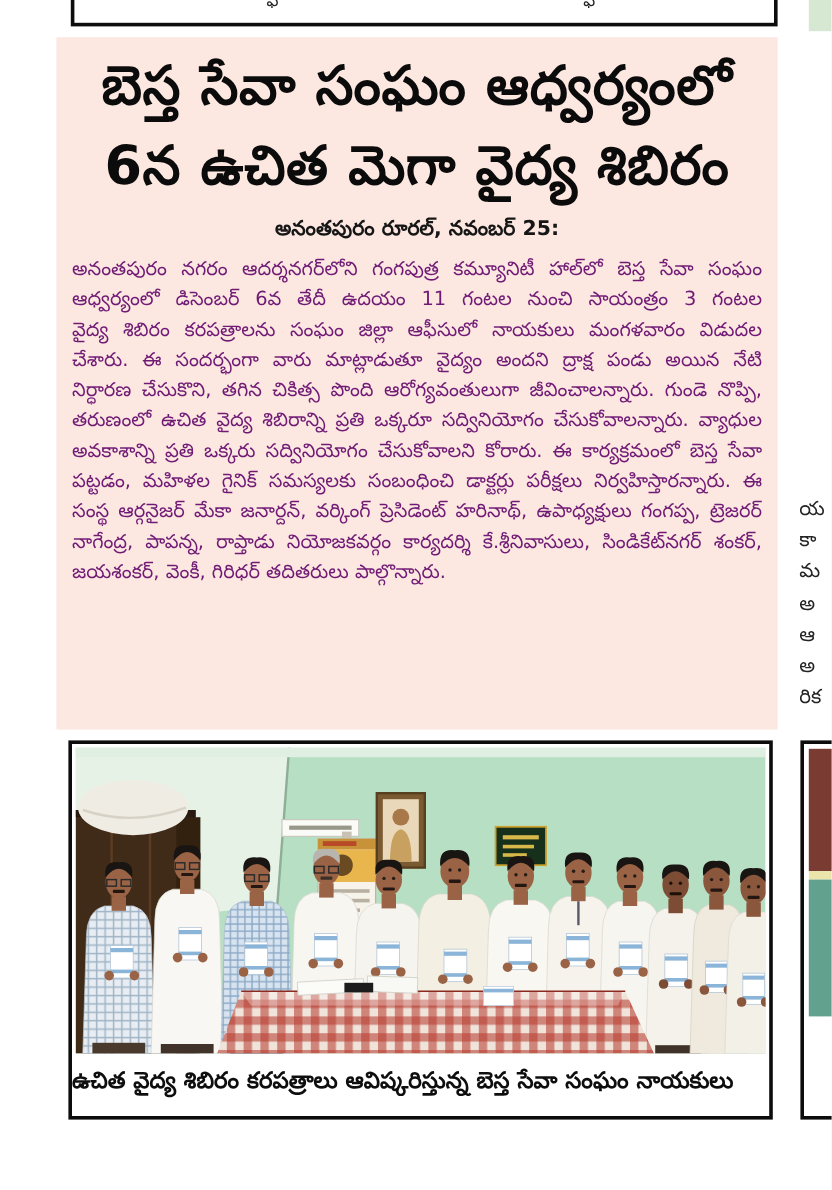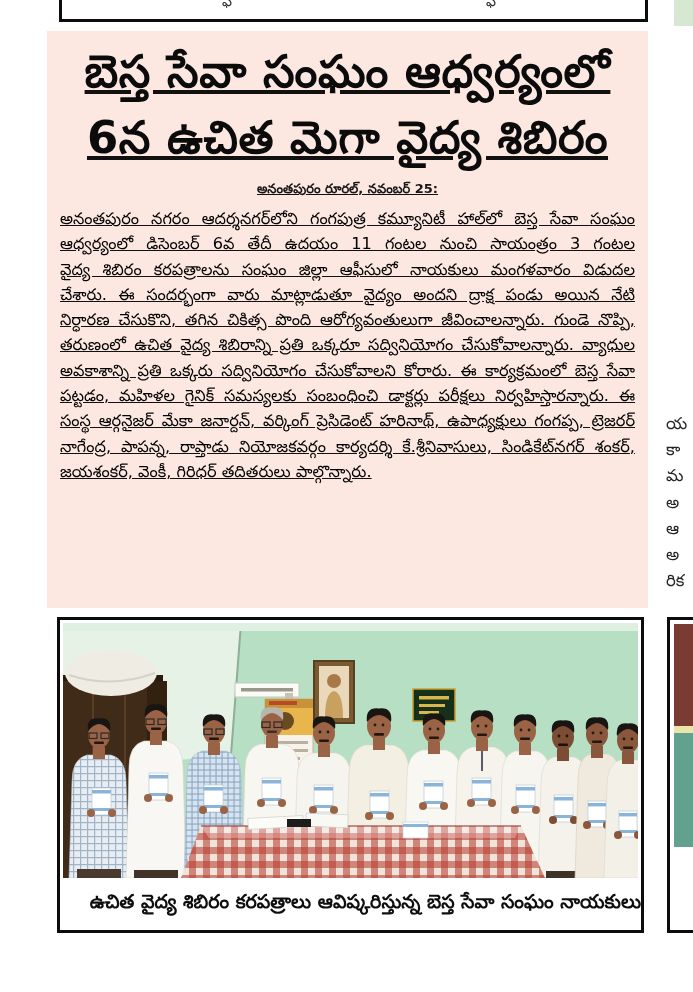--- a/index.html
+++ b/index.html
@@ -19,56 +19,56 @@
   }
   .top-box .frag.f1{left:160px;}
   .top-box .frag.f2{left:424px;}
   .corner-patch{
     position:absolute;left:674px;top:0;width:19px;height:26px;
     background:#d6e7d2;
   }
   
   .article{
     position:absolute;left:47px;top:31px;width:601px;height:577px;
-    background:#fce8e1;color:#111;text-decoration:underline;
+    background:#fce8e1;color:#111;
   }
   .headline{
     text-align:center;font-weight:800;color:#0b0b0b;
     font-size:45px;line-height:66px;margin-top:8px;
     font-family:"DejaVu Sans",sans-serif;
     letter-spacing:0.5px;white-space:nowrap;
   }
   .dateline{
-    text-align:center;font-weight:700;font-size:13px;margin-top:10px;
+    text-align:center;font-weight:700;font-size:17px;margin-top:10px;
     font-family:"DejaVu Sans",sans-serif;color:#161616;
   }
   .body-text{
     margin-top:7px;padding:0 13px;
-    font-size:16.2px;line-height:25.3px;color:#000000;
+    font-size:16.2px;line-height:25.3px;color:#701a75;
     font-family:"DejaVu Sans",sans-serif;
   }
   .body-text .bline{
     text-align:justify;text-align-last:justify;
     height:25.3px;overflow:hidden;white-space:nowrap;
   }
   .body-text .bline.last{text-align-last:left;}
   
   .side-col{
     position:absolute;left:666px;top:411px;width:27px;height:190px;
     overflow:hidden;font-family:"DejaVu Sans",sans-serif;
     font-size:16.5px;line-height:26.2px;color:#242424;white-space:nowrap;
   }
   
   .photo-box{
     position:absolute;left:57px;top:617px;width:581px;height:310px;
     border:3px solid #0c0c0c;background:#ffffff;
   }
   .photo-box svg{display:block;margin:3px auto 0 auto;}
   .caption{
-    text-align:right;font-weight:700;font-size:19px;margin-top:12px;
+    text-align:left;font-weight:700;font-size:19px;margin-top:12px;
     color:#0e0e0e;font-family:"DejaVu Sans",sans-serif;white-space:nowrap;
   }
   
   .adj-box{
     position:absolute;left:667px;top:617px;width:40px;height:310px;
     border:3px solid #0c0c0c;background:#ffffff;
   }
   .adj-box .seg{position:absolute;left:4px;width:32px;}
   .adj-top{top:4px;height:102px;background:#7a3b33;}
   .adj-strip{top:106px;height:7px;background:#ece5ab;}

